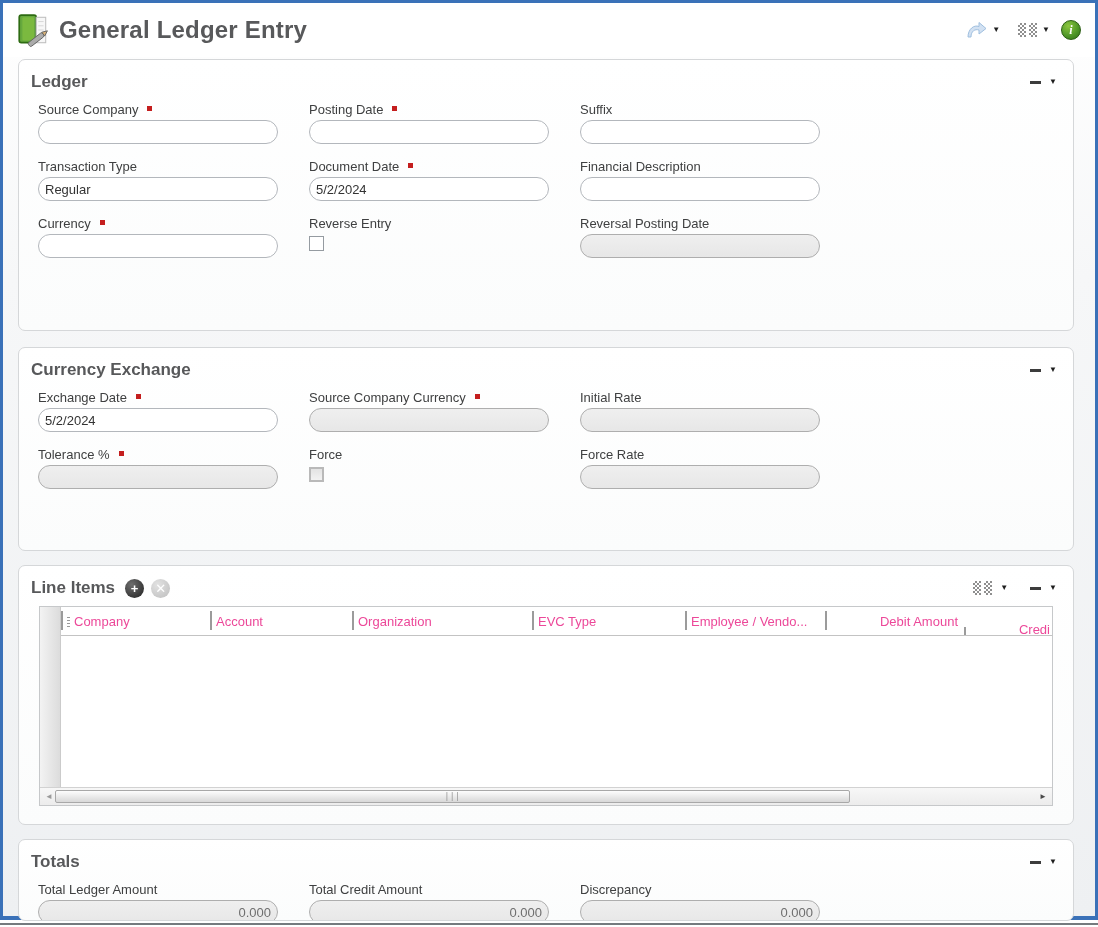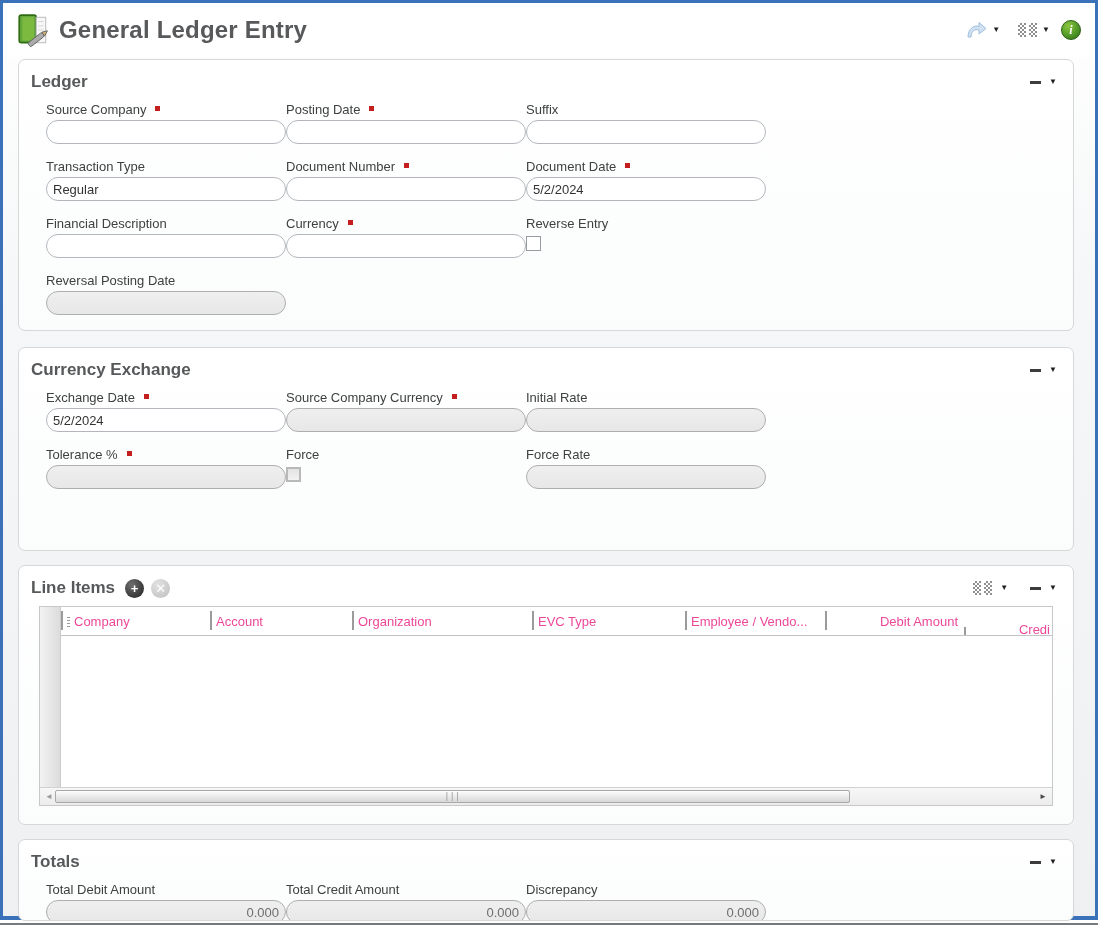--- a/index.html
+++ b/index.html
@@ -33,21 +33,21 @@
   .panel.general{height:272px;margin-top:2px;}
   .panel.currency{height:204px;margin-top:16px;}
   .panel.lineitems{height:260px;margin-top:14px;}
   .panel.totals{height:82px;margin-top:14px;}
   .panel-header{display:flex;align-items:center;height:28px;}
   .panel-header h2{font-size:17px;font-weight:bold;color:#57585a;margin:0;}
   .panel-controls{margin-left:auto;display:flex;align-items:center;gap:8px;padding-right:4px;}
   .minus-icon{display:inline-block;width:11px;height:3px;background:#3c3c3c;}
 
   
-  .fields-grid{display:grid;grid-template-columns:240px 240px 240px;margin:6px 0 0 15px;}
+  .fields-grid{display:grid;grid-template-columns:240px 240px 240px;column-gap:31px;margin:6px 0 0 7px;}
   .field{height:47px;margin-bottom:10px;}
   .field label{display:block;font-size:13px;color:#3f4041;margin-bottom:3px;white-space:nowrap;}
   .req{display:inline-block;width:5px;height:5px;background:#c41e1e;margin-left:9px;vertical-align:3px;}
   .tbox{box-sizing:border-box;width:240px;height:24px;border:1px solid #b3b7bc;background:#fff;
     font-family:"Liberation Sans",sans-serif;font-size:13px;color:#333;padding:1px 6px;border-radius:12px;}
   .tbox.disabled{background:linear-gradient(#efefef,#e7e7e7);border-color:#aeaeae;color:#6e6e6e;}
   .tbox.num{text-align:right;}
   .checkbox{display:block;width:13px;height:13px;border:1px solid #959ba1;background:#fff;margin-top:5px;}
   .checkbox.disabled{border:2px solid #b9b9b9;background:linear-gradient(#e3e3e3,#f2f2f2);width:11px;height:11px;}
 
@@ -137,24 +137,20 @@
       </div>
       <div class="field">
         <label><span>Suffix</span></label>
         <input class="tbox" type="text" value="" style="">
       </div>
       <div class="field">
         <label><span>Transaction Type</span></label>
         <input class="tbox" type="text" value="Regular" style="">
       </div>
       <div class="field">
-        <label><span>Document Number</span><span class="req"></span></label>
-        <input class="tbox" type="text" value="" style="">
-      </div>
-      <div class="field">
         <label><span>Document Date</span><span class="req"></span></label>
         <input class="tbox" type="text" value="5/2/2024" style="">
       </div>
       <div class="field">
         <label><span>Financial Description</span></label>
         <input class="tbox" type="text" value="" style="">
       </div>
       <div class="field">
         <label><span>Currency</span><span class="req"></span></label>
         <input class="tbox" type="text" value="" style="">
@@ -266,21 +262,21 @@
   <section class="panel totals">
     <div class="panel-header">
       <h2>Totals</h2>
       <div class="panel-controls">
         <span class="minus-icon"></span>
         <span class="caret">▼</span>
       </div>
     </div>
     <div class="fields-grid">
       <div class="field">
-        <label><span>Total Debit Amount</span></label>
+        <label><span>Total Ledger Amount</span></label>
         <input class="tbox disabled num" type="text" value="0.000" style="">
       </div>
       <div class="field">
         <label><span>Total Credit Amount</span></label>
         <input class="tbox disabled num" type="text" value="0.000" style="">
       </div>
       <div class="field">
         <label><span>Discrepancy</span></label>
         <input class="tbox disabled num" type="text" value="0.000" style="">
       </div>

